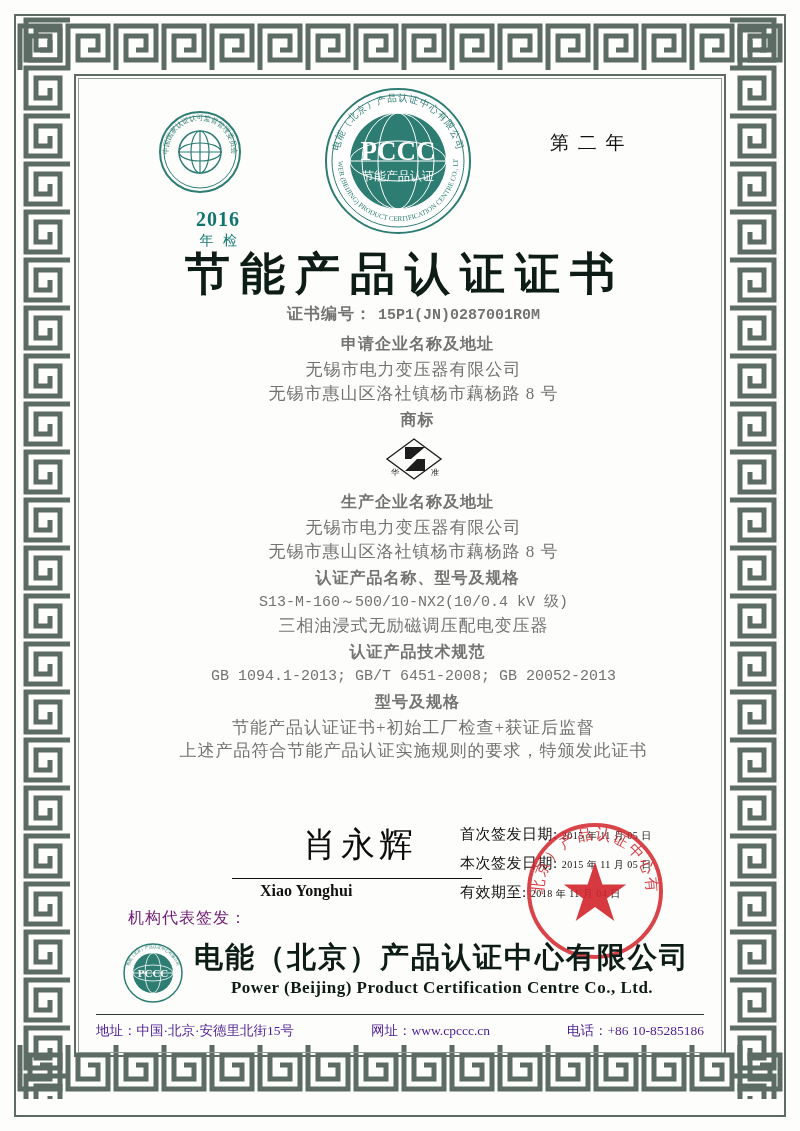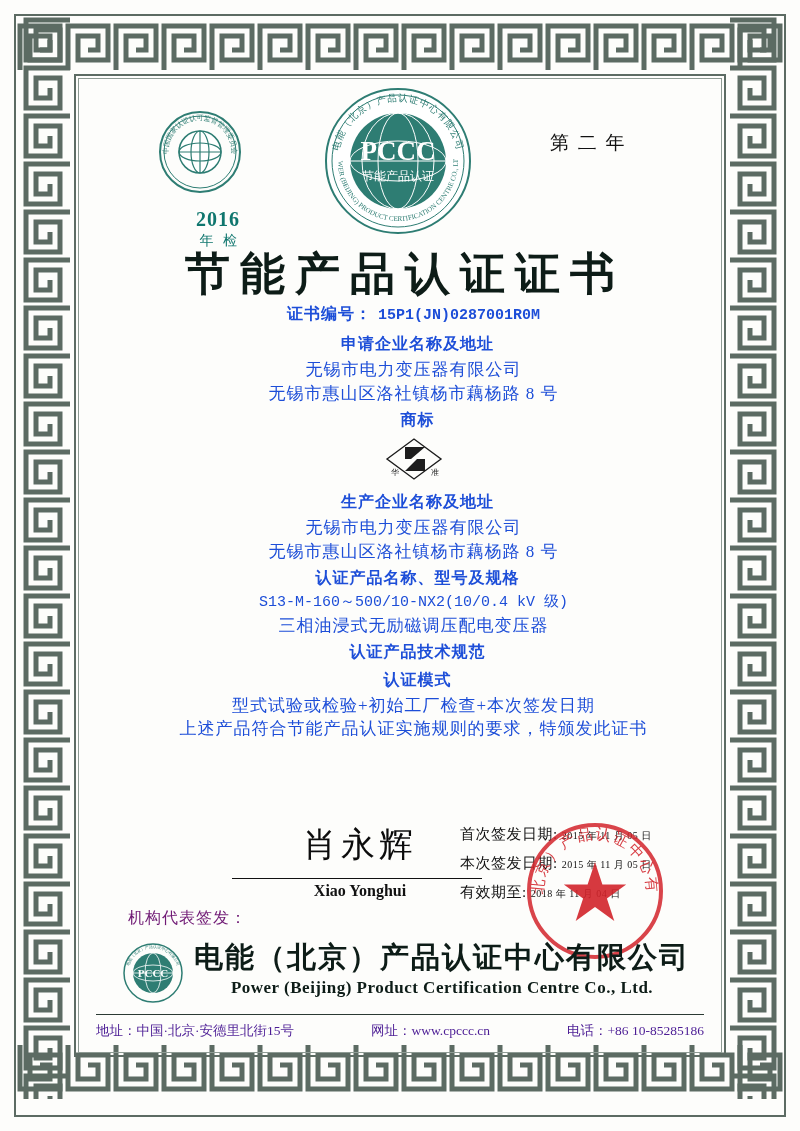--- a/index.html
+++ b/index.html
@@ -119,21 +119,21 @@
     color: #0d1c17;
     text-indent: 10px;
   }
 
   
   .body-block {
     position: absolute;
     left: 0; top: 222px;
     width: 667px;
     text-align: center;
-    color: #1d4ed8;
+    color: #737373;
   }
   .row {
     font-family: "Liberation Serif", serif;
     line-height: 1.0;
     margin: 0;
   }
   .lbl {
     font-size: 16px;
     font-weight: bold;
     letter-spacing: 1px;
@@ -217,21 +217,21 @@
   .sign-rule {
     position: absolute;
     left: 152px; top: 78px;
     width: 250px;
     border-bottom: 1.6px solid #111;
   }
   .sign-pinyin {
     position: absolute;
     left: 180px; top: 82px;
     width: 200px;
-    text-align: center;
+    text-align: left;
     font-family: "Liberation Serif", serif;
     font-size: 16px;
     font-weight: bold;
     color: #111;
   }
   .dates {
     position: absolute;
     left: 380px; top: 20px;
     width: 250px;
     font-family: "Liberation Serif", serif;
@@ -434,23 +434,24 @@
 
       <div class="row lbl">生产企业名称及地址</div>
       <div class="row val">无锡市电力变压器有限公司</div>
       <div class="row val">无锡市惠山区洛社镇杨市藕杨路 8 号</div>
 
       <div class="row lbl">认证产品名称、型号及规格</div>
       <div class="row val-mono">S13-M-160～500/10-NX2(10/0.4 kV 级)</div>
       <div class="row val">三相油浸式无励磁调压配电变压器</div>
 
       <div class="row lbl">认证产品技术规范</div>
-
-      <div class="row lbl">认证模式</div>
-      <div class="row val">型式试验或检验+初始工厂检查+本次签发日期</div>
+      <div class="row val-mono">GB 1094.1-2013; GB/T 6451-2008; GB 20052-2013</div>
+
+      <div class="row lbl">型号及规格</div>
+      <div class="row val">节能产品认证证书+初始工厂检查+获证后监督</div>
 
       <div class="row statement">上述产品符合节能产品认证实施规则的要求，特颁发此证书</div>
     </div>
 
     <div class="sign-area">
       <div class="sign-label">机构代表签发：</div>
       <div class="sign-hand">肖永辉</div>
       <div class="sign-rule"></div>
       <div class="sign-pinyin">Xiao Yonghui</div>
 

